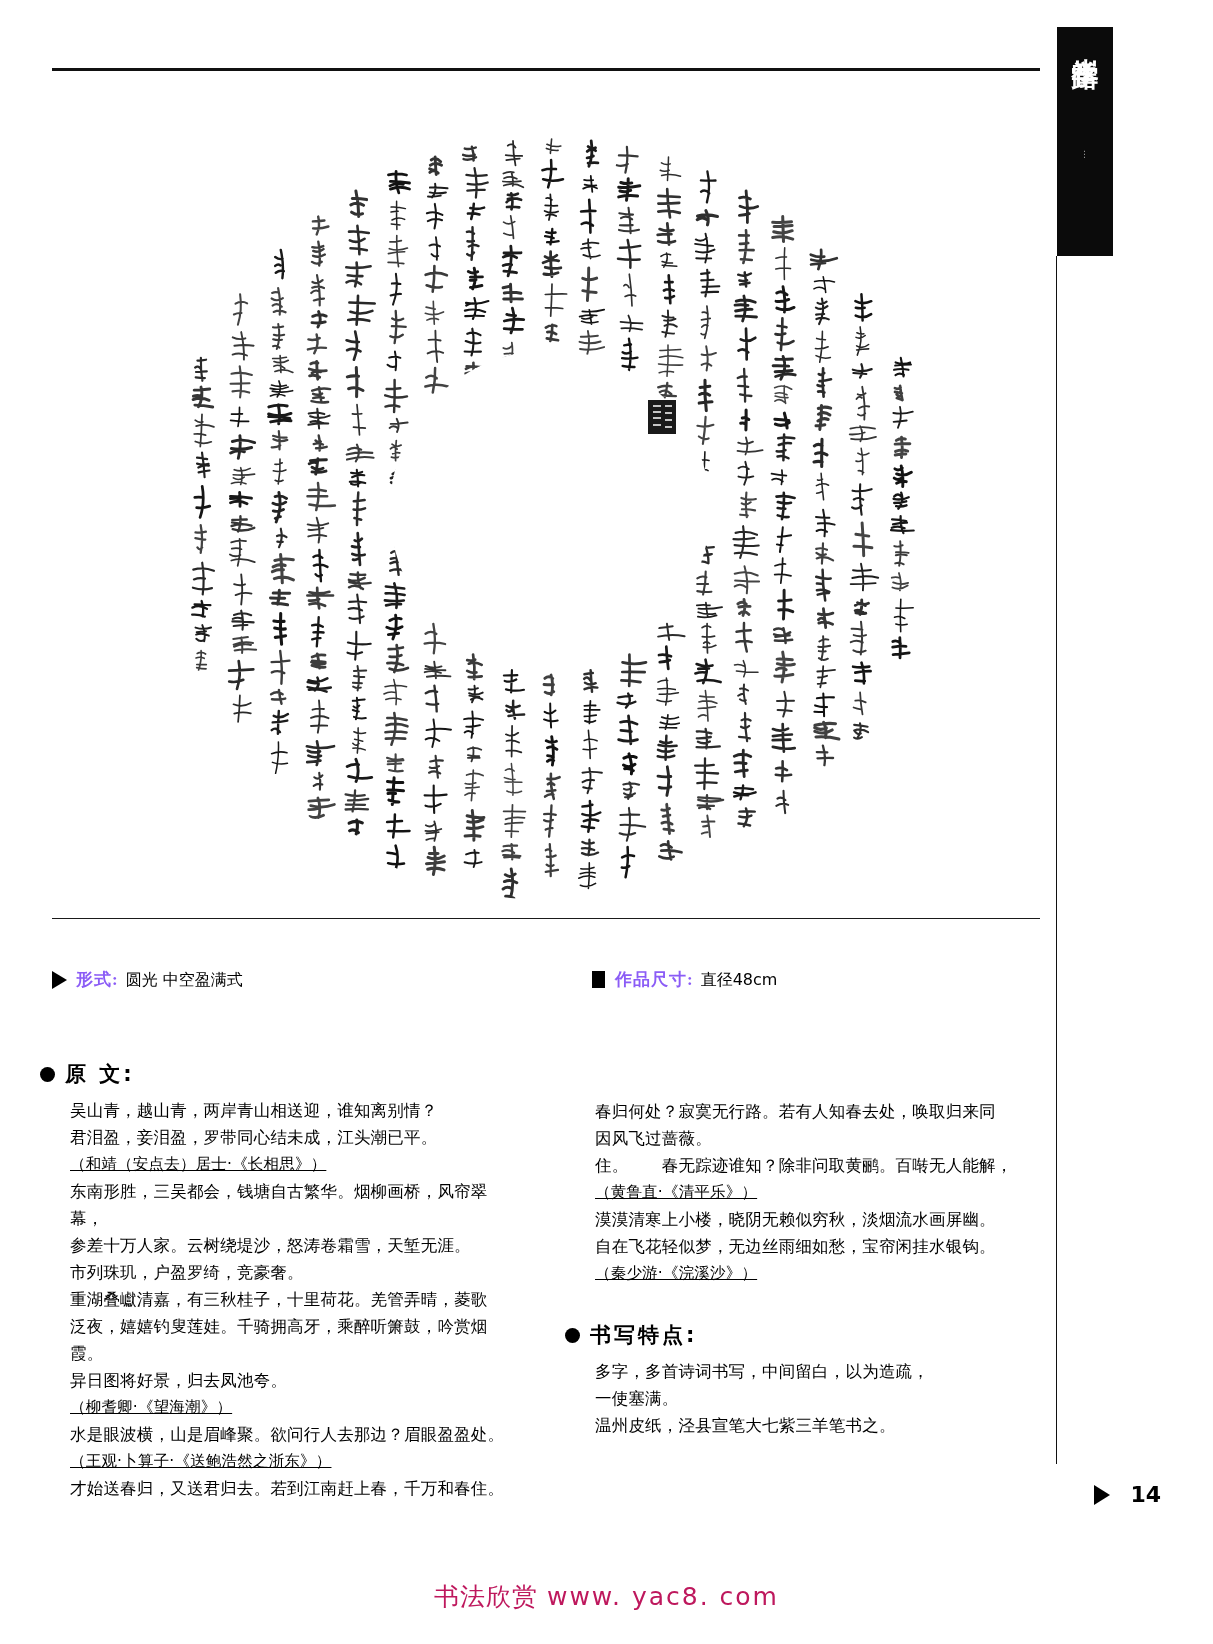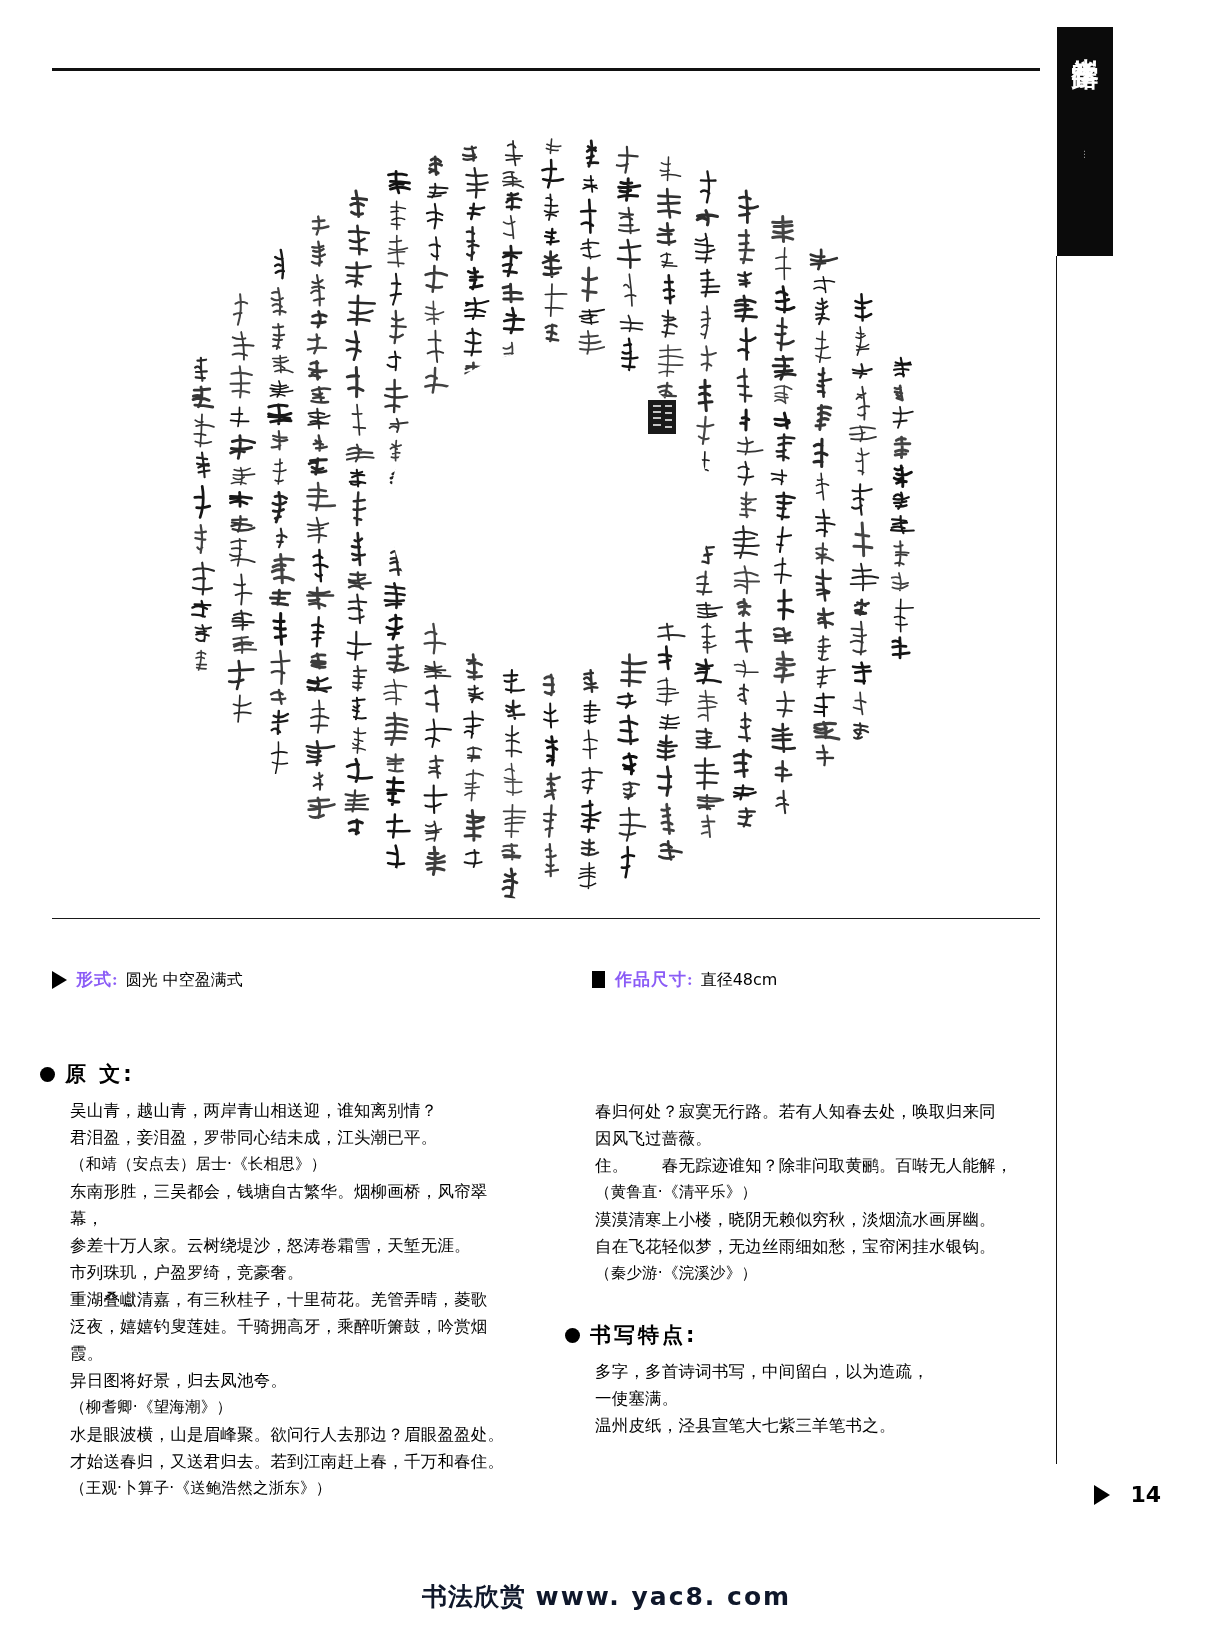--- a/index.html
+++ b/index.html
@@ -83,39 +83,39 @@
   .bullet{
     width:15px;height:15px;border-radius:50%;background:#000;flex:none;
   }
   .sec-title{font-size:21px;font-weight:bold;letter-spacing:3px;color:#000;}
 
   .sec-body{margin-left:30px;}
   .line{
     font-size:16.5px;line-height:27px;color:#000;white-space:pre-wrap;
     letter-spacing:0.2px;
   }
-  .line.attrib{font-size:15.5px;}
+  .line.attrib{font-size:15.5px;text-decoration:underline;}
   .sec-gap{height:34px;}
 
   .right-pad-top{height:38px;}
 
   
   .page-foot{
     position:absolute;right:52px;top:1482px;
     display:flex;align-items:center;gap:20px;
   }
   .foot-tri{
     width:0;height:0;border-left:16px solid #000;
     border-top:10px solid transparent;border-bottom:10px solid transparent;
   }
   .page-num{font-size:22px;font-weight:bold;color:#000;}
 
   .watermark{
     position:absolute;left:0;right:0;top:1580px;text-align:center;
-    color:#0f172a;font-size:25px;letter-spacing:1px;font-weight:bold;
+    color:#be185d;font-size:25px;letter-spacing:1px;font-weight:normal;
   }
   .watermark .url{letter-spacing:2px;}
 </style>
 </head>
 <body>
 
 <div class="header-rule"></div>
 
 <div class="side-tab">
   <div class="side-tab-title">崔学路</div>
@@ -481,22 +481,22 @@
       <div class="line">君泪盈，妾泪盈，罗带同心结未成，江头潮已平。</div>
       <div class="line attrib">（和靖（安点去）居士·《长相思》）</div>
       <div class="line">东南形胜，三吴都会，钱塘自古繁华。烟柳画桥，风帘翠幕，</div>
       <div class="line">参差十万人家。云树绕堤沙，怒涛卷霜雪，天堑无涯。</div>
       <div class="line">市列珠玑，户盈罗绮，竞豪奢。</div>
       <div class="line">重湖叠巘清嘉，有三秋桂子，十里荷花。羌管弄晴，菱歌</div>
       <div class="line">泛夜，嬉嬉钓叟莲娃。千骑拥高牙，乘醉听箫鼓，吟赏烟霞。</div>
       <div class="line">异日图将好景，归去凤池夸。</div>
       <div class="line attrib">（柳耆卿·《望海潮》）</div>
       <div class="line">水是眼波横，山是眉峰聚。欲问行人去那边？眉眼盈盈处。</div>
+      <div class="line attrib">（王观·卜算子·《送鲍浩然之浙东》）</div>
       <div class="line">才始送春归，又送君归去。若到江南赶上春，千万和春住。</div>
-      <div class="line attrib">（王观·卜算子·《送鲍浩然之浙东》）</div>
     </div>
 </div>
 
 <div class="col col-right">
   <div class="right-pad-top"></div>
   <div class="sec-body" id="right-lines">
       <div class="line">春归何处？寂寞无行路。若有人知春去处，唤取归来同</div>
       <div class="line">因风飞过蔷薇。</div>
       <div class="line">住。　　春无踪迹谁知？除非问取黄鹂。百啭无人能解，</div>
       <div class="line attrib">（黄鲁直·《清平乐》）</div>

